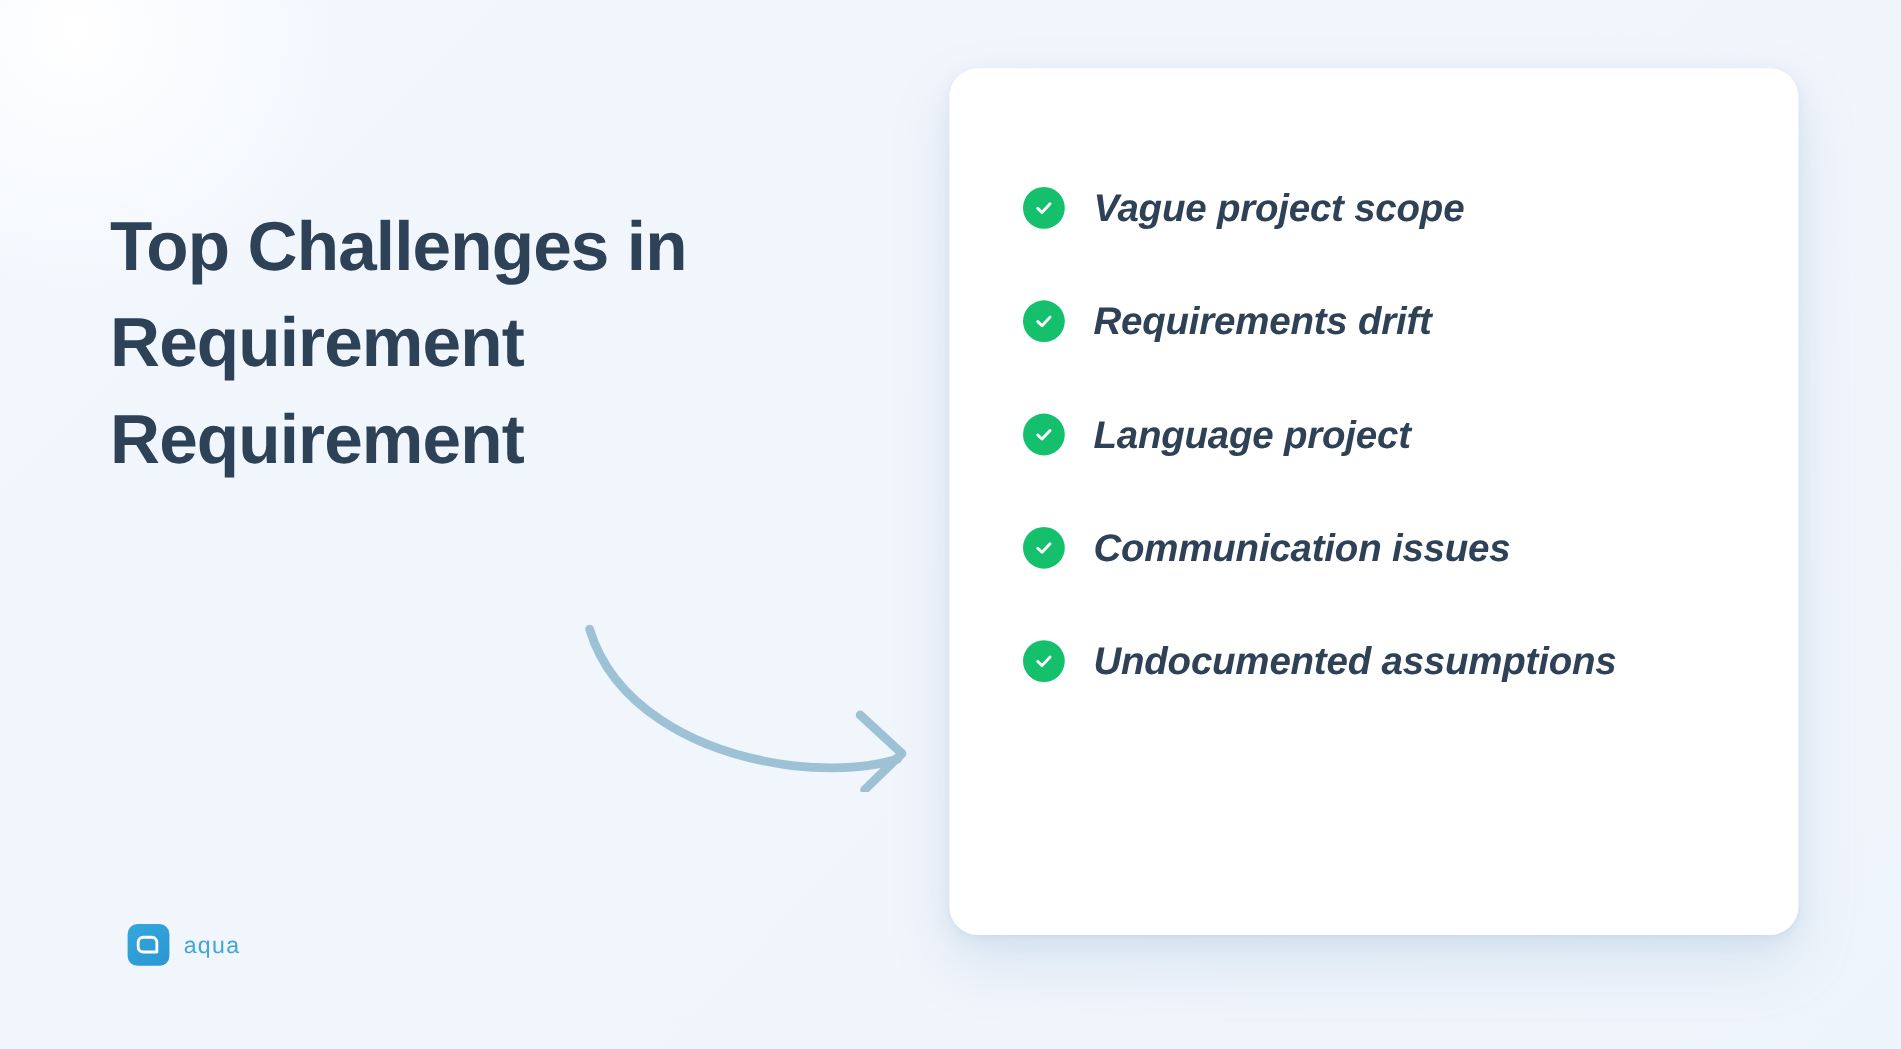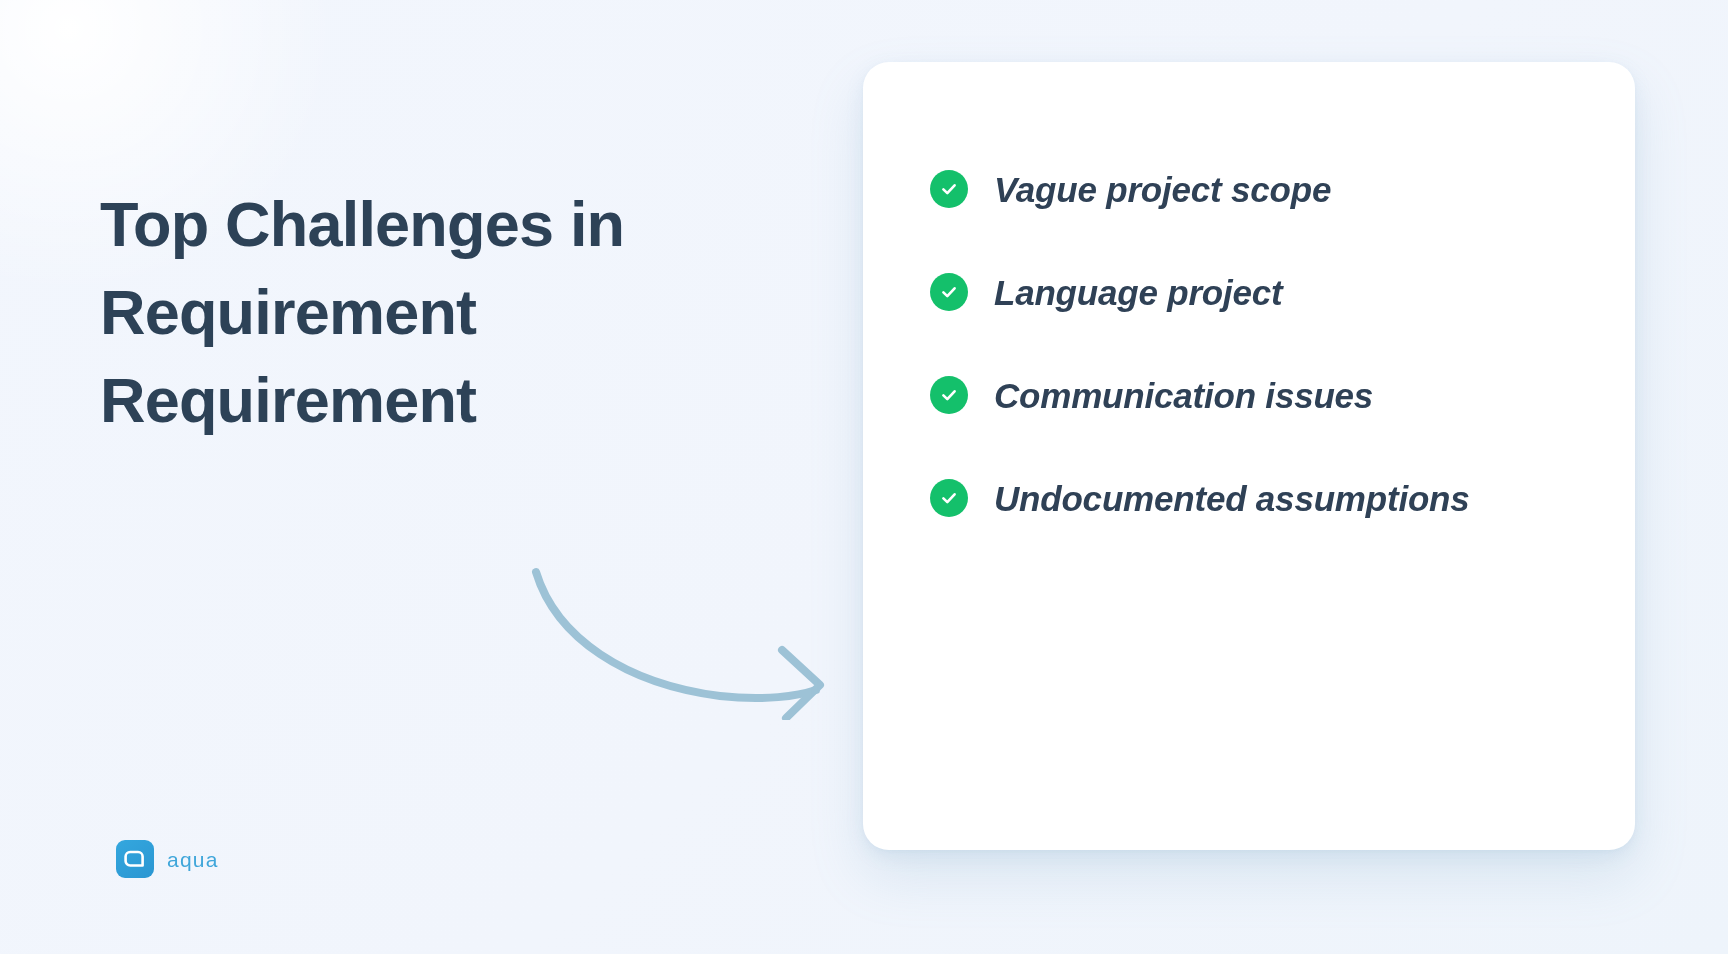--- a/index.html
+++ b/index.html
@@ -176,20 +176,28 @@
 
       <li class="check-item">
         <span class="check-badge">
           <svg width="20" height="20" viewBox="0 0 20 20" fill="none" xmlns="http://www.w3.org/2000/svg">
             <path d="M4.4 10.4 L8.3 14.1 L15.6 6.3" stroke="#ffffff" stroke-width="2.6" stroke-linecap="round" stroke-linejoin="round" fill="none"></path>
           </svg>
         </span>
         <span class="check-label">Vague project scope</span>
       </li>
 
+      <li class="check-item">
+        <span class="check-badge">
+          <svg width="20" height="20" viewBox="0 0 20 20" fill="none" xmlns="http://www.w3.org/2000/svg">
+            <path d="M4.4 10.4 L8.3 14.1 L15.6 6.3" stroke="#ffffff" stroke-width="2.6" stroke-linecap="round" stroke-linejoin="round" fill="none"></path>
+          </svg>
+        </span>
+        <span class="check-label">Requirements drift</span>
+      </li>
 
       <li class="check-item">
         <span class="check-badge">
           <svg width="20" height="20" viewBox="0 0 20 20" fill="none" xmlns="http://www.w3.org/2000/svg">
             <path d="M4.4 10.4 L8.3 14.1 L15.6 6.3" stroke="#ffffff" stroke-width="2.6" stroke-linecap="round" stroke-linejoin="round" fill="none"></path>
           </svg>
         </span>
         <span class="check-label">Language project</span>
       </li>
 

